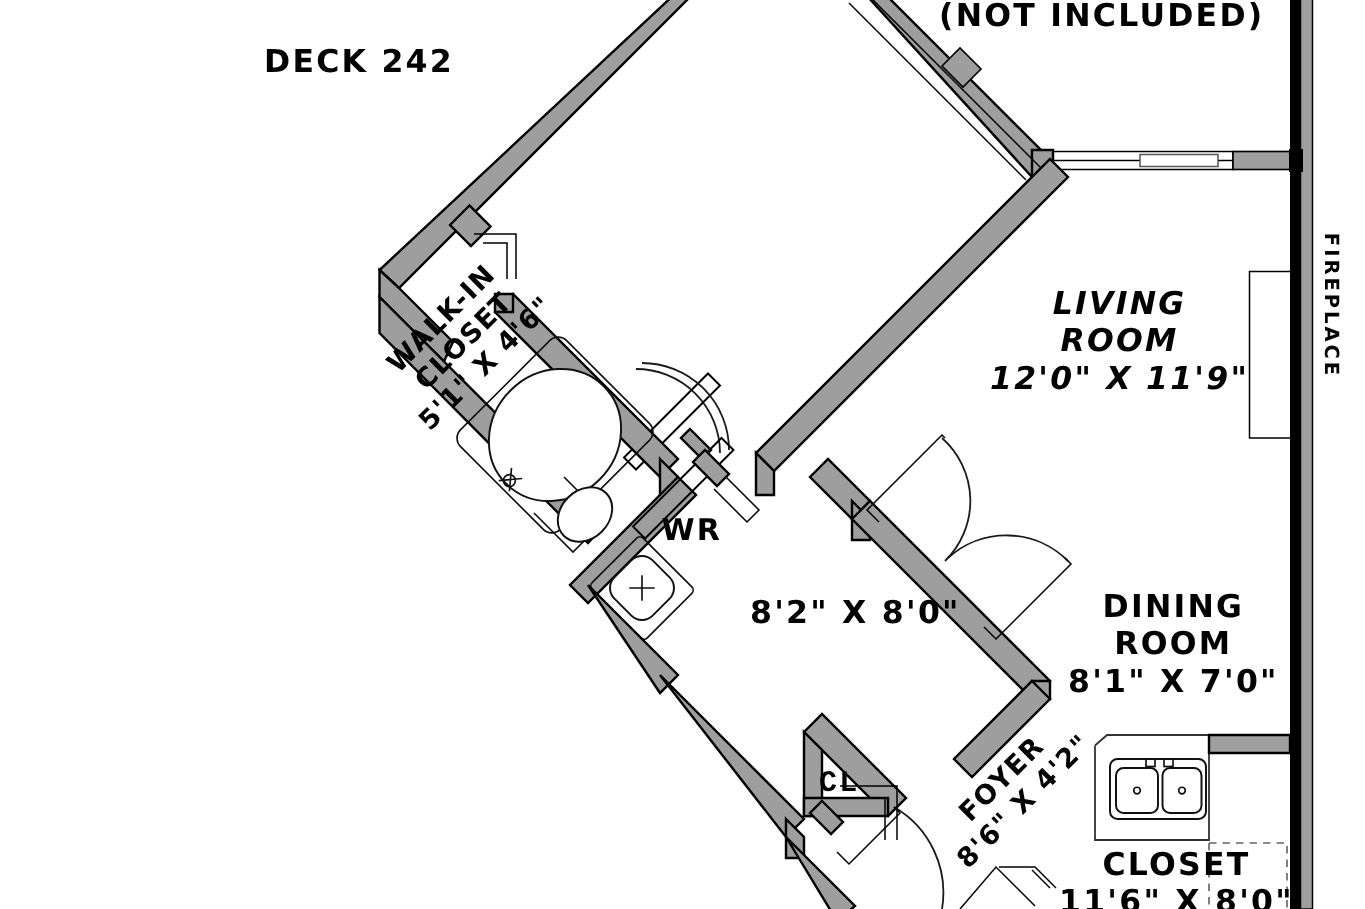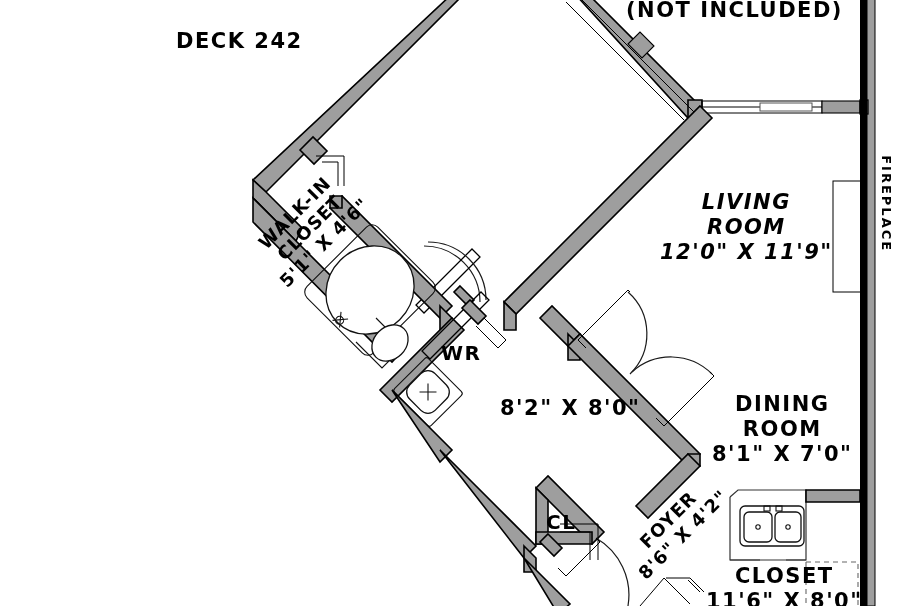--- a/index.html
+++ b/index.html
@@ -44,21 +44,21 @@
   .sz-sm  { font-size: 18px; }
 
   #deck-label      { left: 176px; top: 29px;  }
   #notincl-label   { left: 626px; top: -2px;  }
   #bedroom-label   { left: 416px; top: 97px;  }
   #living-label    { left: 660px; top: 190px; font-style: italic; }
   #den-label       { left: 500px; top: 396px; }
   #dining-label    { left: 712px; top: 392px; }
   #kitchen-label   { left: 706px; top: 564px; }
   #wr-label        { left: 441px; top: 342px; }
-  #cl-label        { left: 546px; top: 511px; }
+  #cl-label        { left: 546px; top: 511px; font-family: Liberation Mono, monospace; }
 
   #closet-label {
     left: 251px; top: 196px;
     transform: rotate(-45deg);
     letter-spacing: 1px;
   }
   #foyer-label {
     left: 617px; top: 506px;
     transform: rotate(-45deg);
     letter-spacing: 1px;

